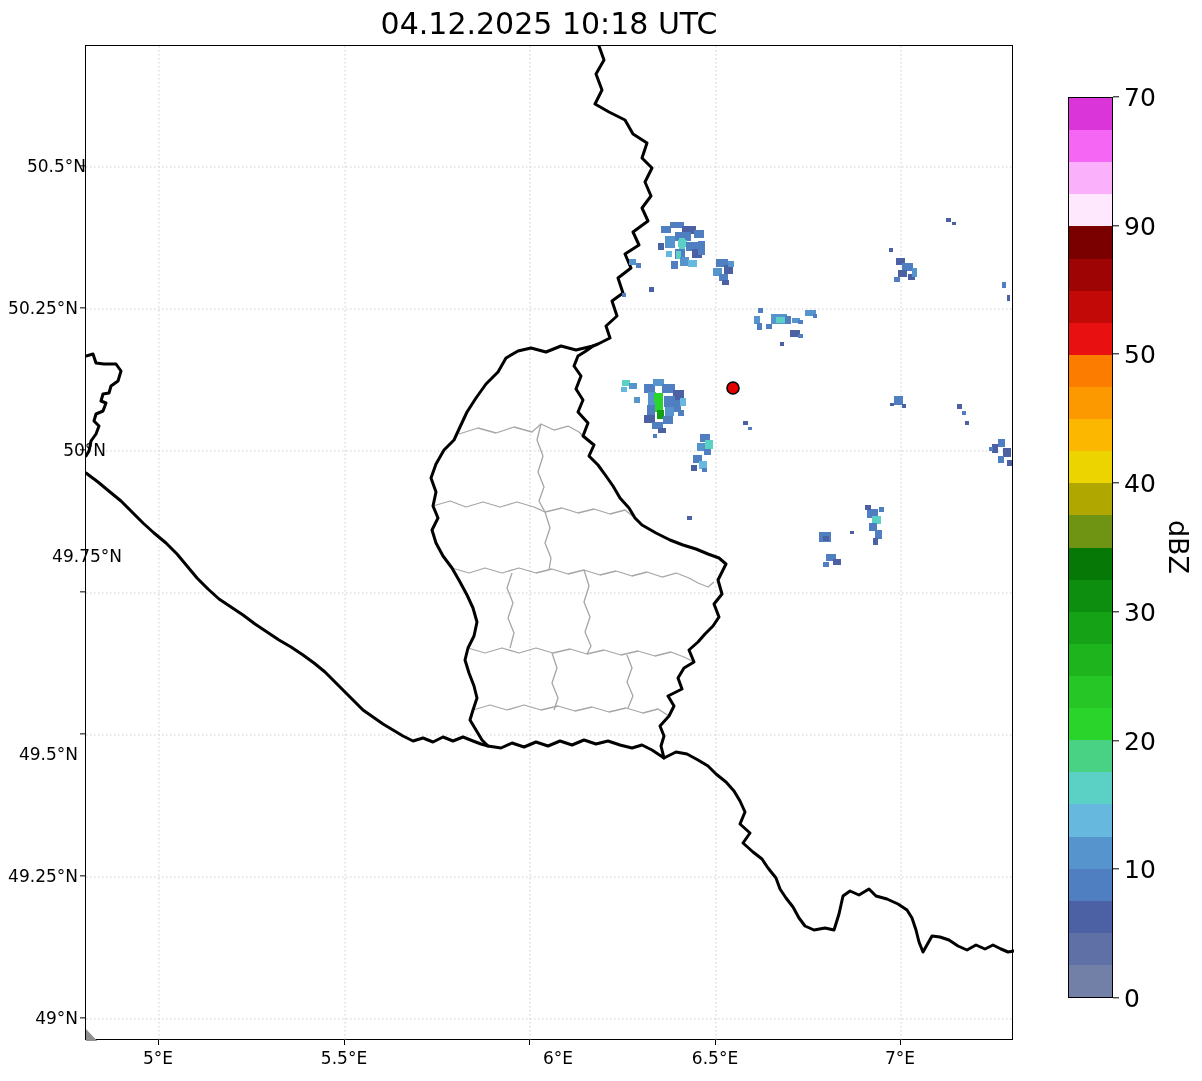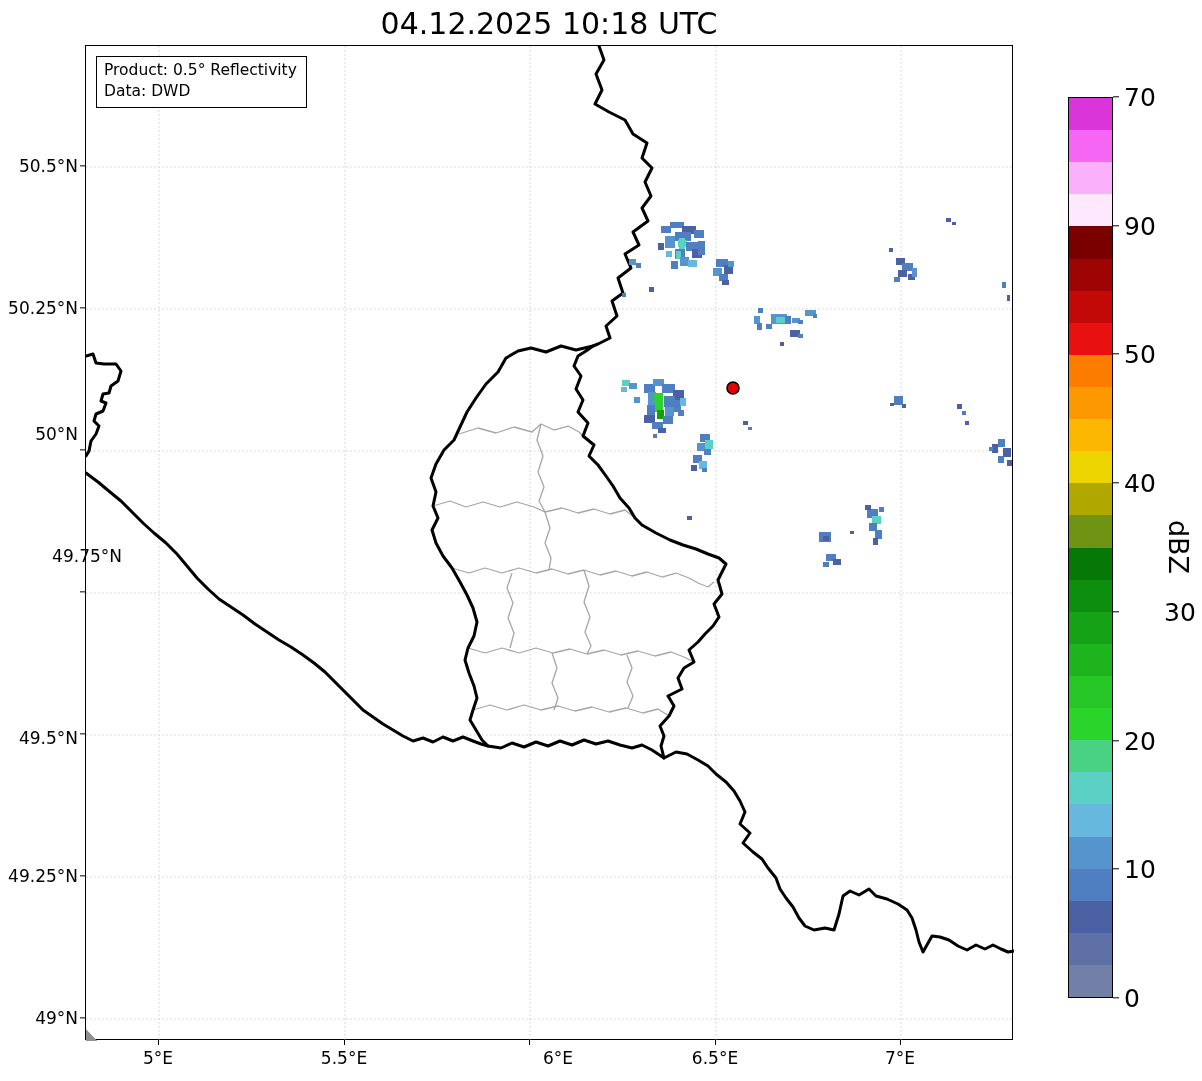--- a/index.html
+++ b/index.html
@@ -197,24 +197,20 @@
         <rect x="793" y="461" width="5" height="5" fill="#4f7fc0"></rect>
         <rect x="740" y="508" width="10" height="7" fill="#4f7fc0"></rect>
         <rect x="747" y="513" width="8" height="6" fill="#4b61a3"></rect>
         <rect x="737" y="516" width="6" height="5" fill="#4f7fc0"></rect>
         <rect x="764" y="485" width="4" height="3" fill="#4b61a3"></rect>
         <rect x="601" y="470" width="5" height="4" fill="#4b61a3"></rect>
         <circle cx="647" cy="342" r="6" fill="#e50000" stroke="#000000" stroke-width="1.6"></circle>
       </svg>
   </div>
 
-  <div id="info-box">
-    <div>Product: 0.5° Reflectivity</div>
-    <div>Data: DWD</div>
-  </div>
 
   <div id="colorbar">
       <div class="seg" style="background: rgb(217, 53, 217);"></div>
       <div class="seg" style="background: rgb(245, 102, 245);"></div>
       <div class="seg" style="background: rgb(250, 176, 250);"></div>
       <div class="seg" style="background: rgb(253, 232, 253);"></div>
       <div class="seg" style="background: rgb(122, 0, 0);"></div>
       <div class="seg" style="background: rgb(158, 4, 4);"></div>
       <div class="seg" style="background: rgb(195, 8, 8);"></div>
       <div class="seg" style="background: rgb(232, 16, 16);"></div>
@@ -245,42 +241,42 @@
     <div class="xtick-label" style="left: 158px;">5°E</div>
     <div class="xtick-mark" style="left: 343.5px;"></div>
     <div class="xtick-label" style="left: 344px; text-align: right;">5.5°E</div>
     <div class="xtick-mark" style="left: 528.5px;"></div>
     <div class="xtick-label" style="left: 558px;">6°E</div>
     <div class="xtick-mark" style="left: 714.5px;"></div>
     <div class="xtick-label" style="left: 715px;">6.5°E</div>
     <div class="xtick-mark" style="left: 899.5px;"></div>
     <div class="xtick-label" style="left: 900px;">7°E</div>
     <div class="ytick-mark" style="top: 166px;"></div>
-    <div class="ytick-label" style="top: 166px;">50.5°N</div>
+    <div class="ytick-label" style="top: 166px; padding-left: 8px;">50.5°N</div>
     <div class="ytick-mark" style="top: 308px;"></div>
     <div class="ytick-label" style="top: 308px;">50.25°N</div>
     <div class="ytick-mark" style="top: 450px;"></div>
-    <div class="ytick-label" style="top: 434px;">50°N</div>
+    <div class="ytick-label" style="top: 450px; padding-left: 28px;">50°N</div>
     <div class="ytick-mark" style="top: 592px;"></div>
     <div class="ytick-label" style="top: 556px; padding-left: 44px;">49.75°N</div>
     <div class="ytick-mark" style="top: 734px;"></div>
-    <div class="ytick-label" style="top: 738px;">49.5°N</div>
+    <div class="ytick-label" style="top: 754px;">49.5°N</div>
     <div class="ytick-mark" style="top: 876px;"></div>
     <div class="ytick-label" style="top: 876px;">49.25°N</div>
     <div class="ytick-mark" style="top: 1018px;"></div>
     <div class="ytick-label" style="top: 1018px;">49°N</div>
     <div class="cbar-tick-mark" style="top: 97px;"></div>
     <div class="cbar-tick-label" style="top: 97px;">70</div>
     <div class="cbar-tick-mark" style="top: 226px;"></div>
     <div class="cbar-tick-label" style="top: 226px;">90</div>
     <div class="cbar-tick-mark" style="top: 354px;"></div>
     <div class="cbar-tick-label" style="top: 354px;">50</div>
     <div class="cbar-tick-mark" style="top: 483px;"></div>
     <div class="cbar-tick-label" style="top: 483px; text-align: center;">40</div>
     <div class="cbar-tick-mark" style="top: 612px;"></div>
-    <div class="cbar-tick-label" style="top: 612px; margin-left: 40px;">30</div>
+    <div class="cbar-tick-label" style="top: 612px;">30</div>
     <div class="cbar-tick-mark" style="top: 741px;"></div>
     <div class="cbar-tick-label" style="top: 741px; text-align: right;">20</div>
     <div class="cbar-tick-mark" style="top: 869px;"></div>
     <div class="cbar-tick-label" style="top: 869px;">10</div>
     <div class="cbar-tick-mark" style="top: 998px;"></div>
     <div class="cbar-tick-label" style="top: 998px;">0</div>
   </div>
 
 </body></html>

